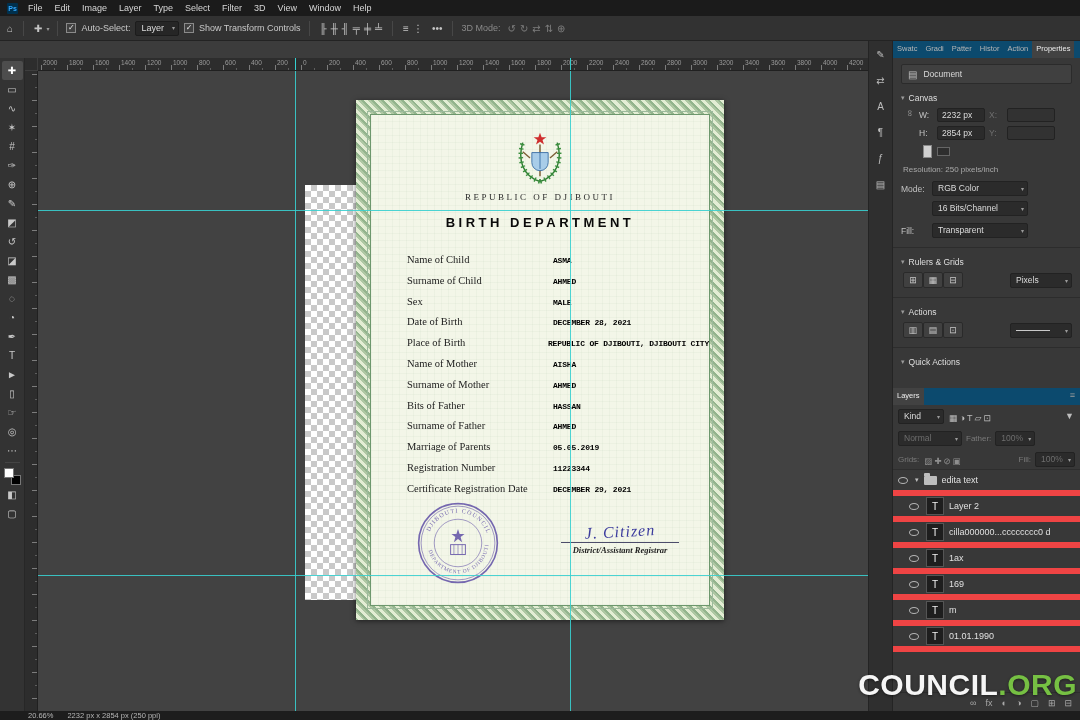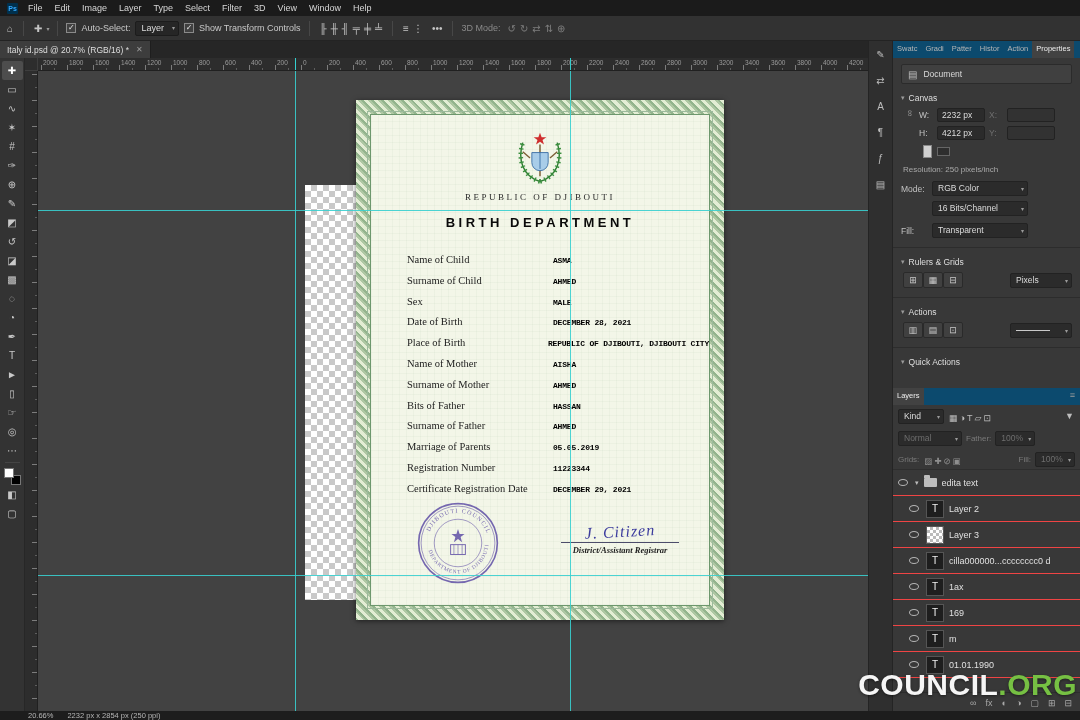--- a/index.html
+++ b/index.html
@@ -151,21 +151,21 @@
   #layers-content{flex:1;display:flex;flex-direction:column;background:#383838;overflow:hidden;}
   .lfilter-row{display:flex;align-items:center;gap:4px;padding:3px 5px;height:22px;flex:none;}
   .lfilter-row .drop{width:46px;}
   .kf-icon{color:#bdbdbd;font-size:9px;padding:0 1px;}
   .lblend-row{display:flex;align-items:center;gap:4px;padding:0 5px;height:22px;flex:none;}
   .lblend-row .drop{width:64px;}
   .llabel{color:#7a7a7a;font-size:8px;}
   .llock-row{display:flex;align-items:center;gap:4px;padding:0 5px;height:20px;flex:none;}
   .lock-ic{color:#8f8f8f;font-size:8.5px;padding:0 1px;}
   #layer-list{flex:1;overflow:hidden;border-top:1px solid #2e2e2e;}
-  .lrow{display:flex;align-items:center;height:26px;border-bottom:1px solid #ef4444;
+  .lrow{display:flex;align-items:center;height:26px;border-bottom:6px solid #ef4444;
     padding-left:2px;gap:5px;font-size:9px;color:#e0e0e0;}
   .lrow.child{padding-left:13px;}
   .eye{width:15px;height:15px;flex:none;display:flex;align-items:center;justify-content:center;}
   .eye::before{content:"";width:8px;height:5px;border:1px solid #b3b3b3;border-radius:50%;}
   .caret{font-size:7px;color:#bdbdbd;}
   .folder-icon{width:13px;height:9px;background:#bdbdbd;border-radius:1px;position:relative;
     display:inline-block;flex:none;}
   .folder-icon::before{content:"";position:absolute;top:-3px;left:0;width:6px;height:3px;
     background:#bdbdbd;border-radius:1px 1px 0 0;}
   .lthumb{width:18px;height:18px;background:#1e1e1e;border:1px solid #555;color:#f0f0f0;
@@ -213,26 +213,20 @@
     <span class="opt-sep"></span>
     <span id="align-icons"><span class="opt-icon">╟</span><span class="opt-icon">╫</span><span class="opt-icon">╢</span><span class="opt-icon">╤</span><span class="opt-icon">╪</span><span class="opt-icon">╧</span></span>
     <span class="opt-sep"></span>
     <span id="distribute-icons"><span class="opt-icon">≡</span><span class="opt-icon">⋮</span></span>
     <span class="opt-icon">•••</span>
     <span class="opt-sep"></span>
     <span class="opt-label dim">3D Mode:</span>
     <span id="mode-icons"><span class="opt-icon dim">↺</span><span class="opt-icon dim">↻</span><span class="opt-icon dim">⇄</span><span class="opt-icon dim">⇅</span><span class="opt-icon dim">⊕</span></span>
   </div>
 
-  <div id="tabbar">
-    <div class="doc-tab">
-      <span>Italy id.psd @ 20.7% (RGB/16) *</span>
-      <span class="tab-close">✕</span>
-    </div>
-  </div>
 
   <div id="ruler-corner"></div>
   <div id="hruler">
       <i class="hr-tick" style="left: 3px;"></i>
       <i class="hr-tick minor" style="left: 16px;"></i>
       <i class="hr-num" style="left: 5px;">2000</i>
       <i class="hr-tick" style="left: 29px;"></i>
       <i class="hr-tick minor" style="left: 42px;"></i>
       <i class="hr-num" style="left: 31px;">1800</i>
       <i class="hr-tick" style="left: 55px;"></i>
@@ -555,21 +549,21 @@
         <div class="prop-row">
           <span class="link-icon">∞</span>
           <span class="plabel">W:</span>
           <span class="fld">2232 px</span>
           <span class="plabel dim">X:</span>
           <span class="fld dim"></span>
         </div>
         <div class="prop-row">
           <span class="link-icon"></span>
           <span class="plabel">H:</span>
-          <span class="fld">4212 px</span>
+          <span class="fld">2854 px</span>
           <span class="plabel dim">Y:</span>
           <span class="fld dim"></span>
         </div>
       </div>
       <div class="orient-row">
         <span class="orient portrait"></span>
         <span class="orient landscape"></span>
       </div>
       <div class="res-text">Resolution: 250 pixels/inch</div>
       <div class="mode-row">
@@ -641,25 +635,20 @@
           <div class="lrow">
             <span class="eye"></span>
             <span class="caret">▾</span>
             <span class="folder-icon"></span>
             <span class="lname">edita text</span>
           </div>
           <div class="lrow child">
             <span class="eye"></span>
             <span class="lthumb">T</span>
             <span class="lname">Layer 2</span>
-          </div>
-          <div class="lrow child">
-            <span class="eye"></span>
-            <span class="lthumb checker"></span>
-            <span class="lname">Layer 3</span>
           </div>
           <div class="lrow child">
             <span class="eye"></span>
             <span class="lthumb">T</span>
             <span class="lname">cilla000000...cccccccc0 d</span>
           </div>
           <div class="lrow child">
             <span class="eye"></span>
             <span class="lthumb">T</span>
             <span class="lname">1ax</span>

